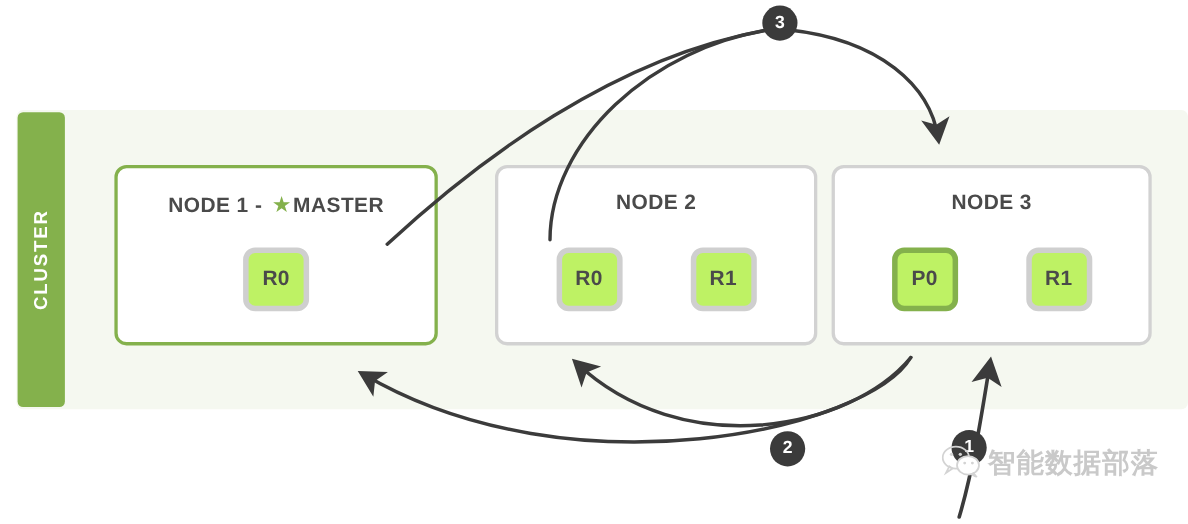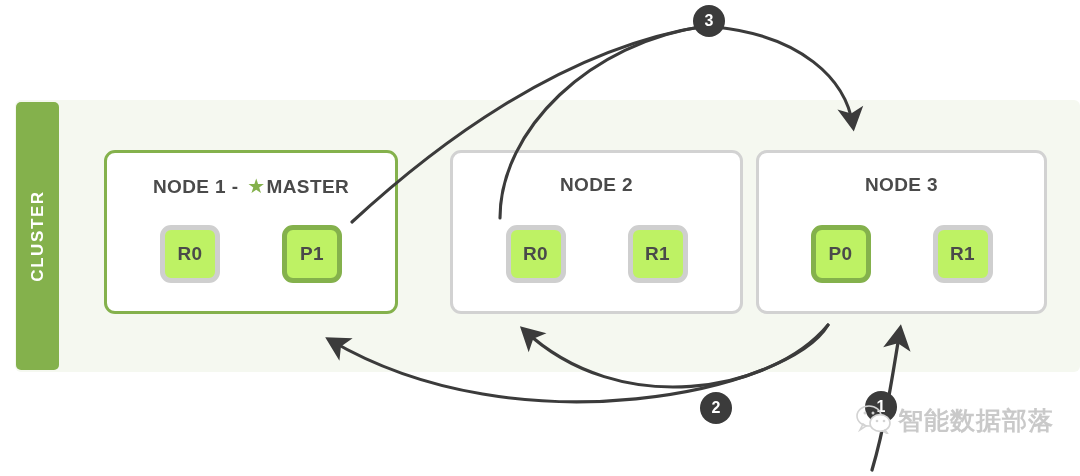--- a/index.html
+++ b/index.html
@@ -57,21 +57,20 @@
   <div class="cluster-panel"></div>
   <div class="cluster-bar"></div>
   <div class="cluster-bar-label">CLUSTER</div>
 
   <div class="node is-master" style="left:104px;width:294px;">
     <div class="node-title">
       <span>NODE 1 - </span><span class="star">★</span><span>MASTER</span>
     </div>
     <div class="shards">
       <div class="shard">R0</div>
-      <div class="shard is-primary">P1</div>
     </div>
   </div>
 
   <div class="node" style="left:430px;width:293px;margin-left:20px;">
     <div class="node-title">
       <span>NODE 2</span>
     </div>
     <div class="shards">
       <div class="shard">R0</div>
       <div class="shard">R1</div>

